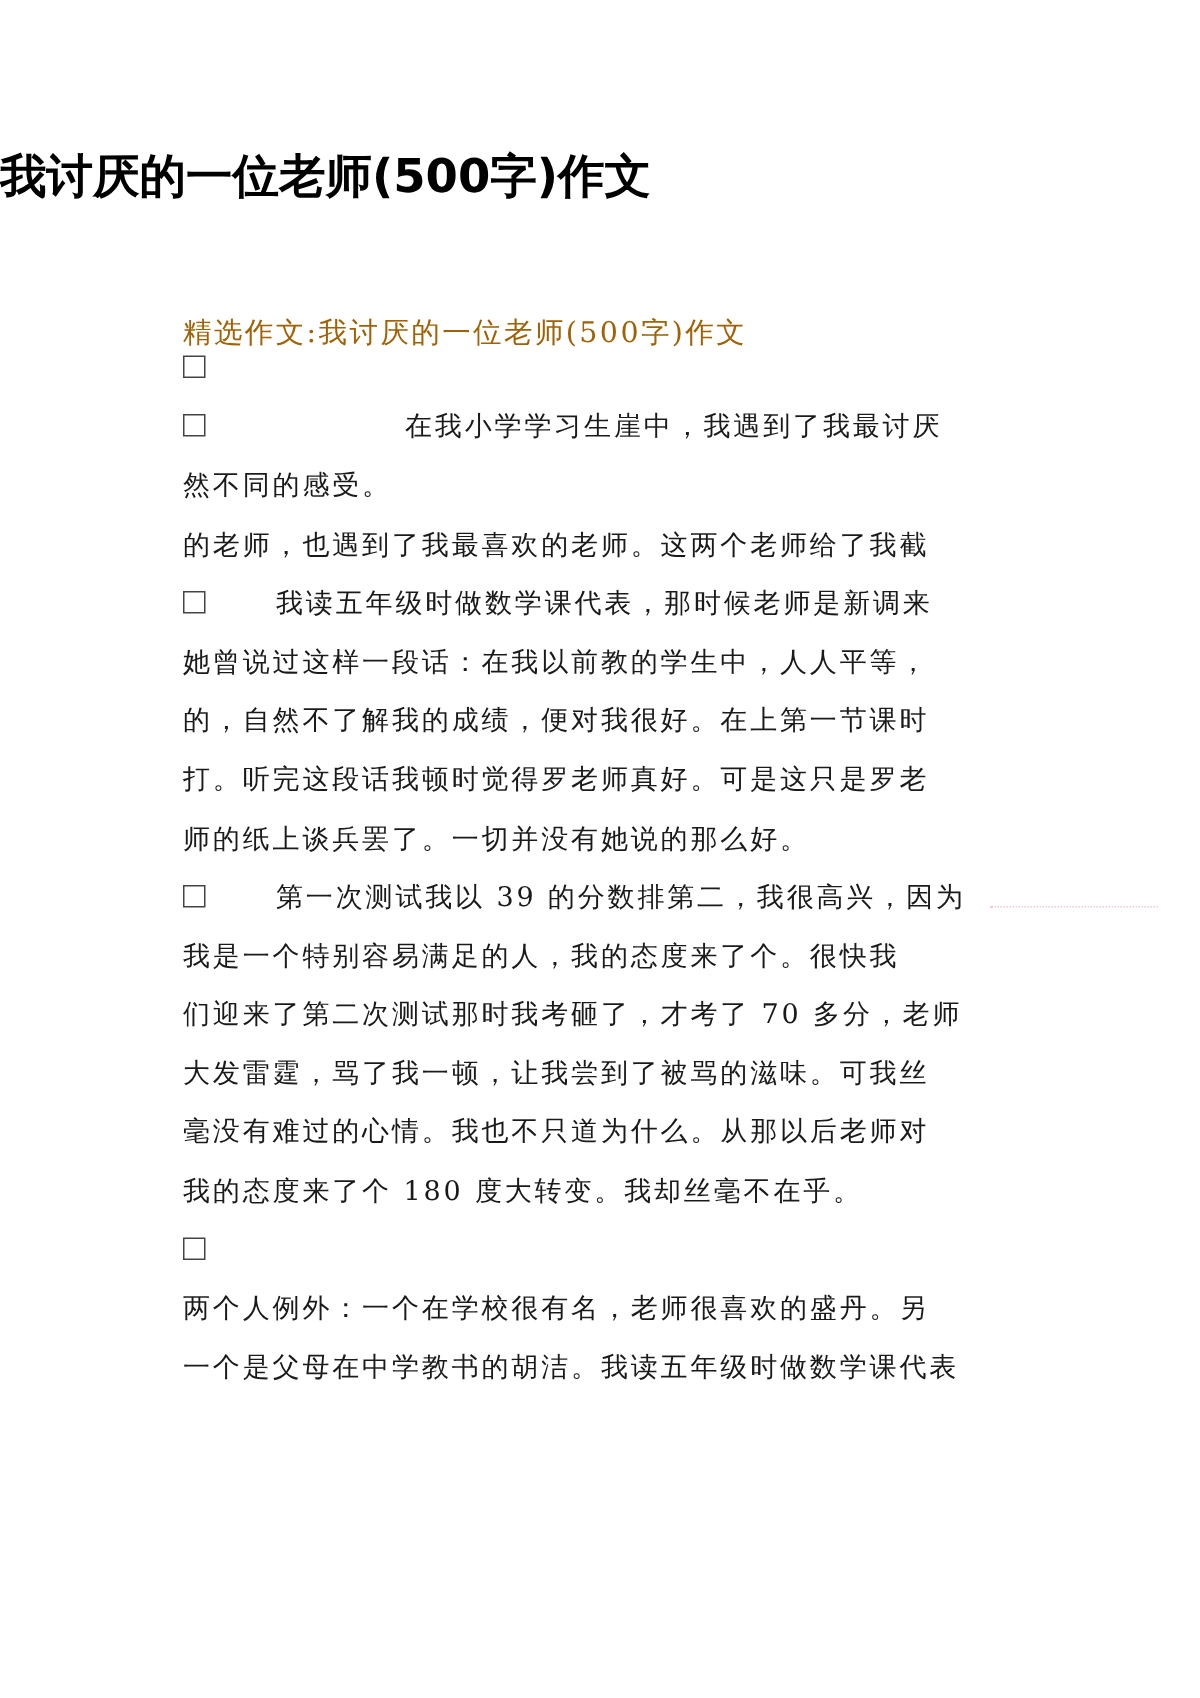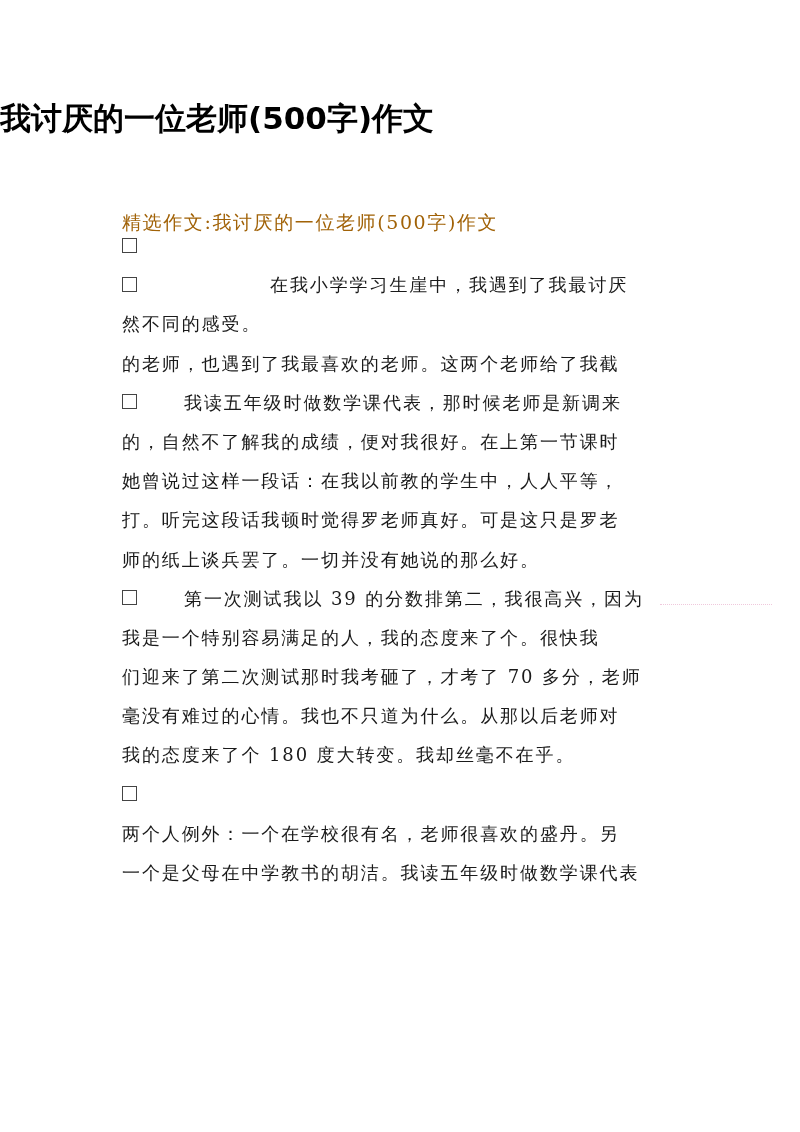--- a/index.html
+++ b/index.html
@@ -38,30 +38,31 @@
 
     <div class="line">
       <span class="box"></span><span class="indent-wide"></span><span>在我小学学习生崖中，我遇到了我最讨厌</span>
     </div>
     <div class="line">然不同的感受。</div>
     <div class="line">的老师，也遇到了我最喜欢的老师。这两个老师给了我截</div>
 
     <div class="line">
       <span class="box"></span><span class="indent"></span><span>我读五年级时做数学课代表，那时候老师是新调来</span>
     </div>
+    <div class="line">她曾说过这样一段话：在我以前教的学生中，人人平等，</div>
     <div class="line">的，自然不了解我的成绩，便对我很好。在上第一节课时</div>
-    <div class="line">她曾说过这样一段话：在我以前教的学生中，人人平等，</div>
     <div class="line">打。听完这段话我顿时觉得罗老师真好。可是这只是罗老</div>
     <div class="line">师的纸上谈兵罢了。一切并没有她说的那么好。</div>
 
     <div class="line">
       <span class="box"></span><span class="indent"></span><span>第一次测试我以 39 的分数排第二，我很高兴，因为</span>
     </div>
     <div class="line">我是一个特别容易满足的人，我的态度来了个。很快我</div>
     <div class="line">们迎来了第二次测试那时我考砸了，才考了 70 多分，老师</div>
+    <div class="line">大发雷霆，骂了我一顿，让我尝到了被骂的滋味。可我丝</div>
     <div class="line">毫没有难过的心情。我也不只道为什么。从那以后老师对</div>
     <div class="line">我的态度来了个 180 度大转变。我却丝毫不在乎。</div>
 
     <div class="line">
       <span class="box"></span><span class="indent"></span>
     </div>
     <div class="line">两个人例外：一个在学校很有名，老师很喜欢的盛丹。另</div>
     <div class="line">一个是父母在中学教书的胡洁。我读五年级时做数学课代表</div>
   </div>
 

